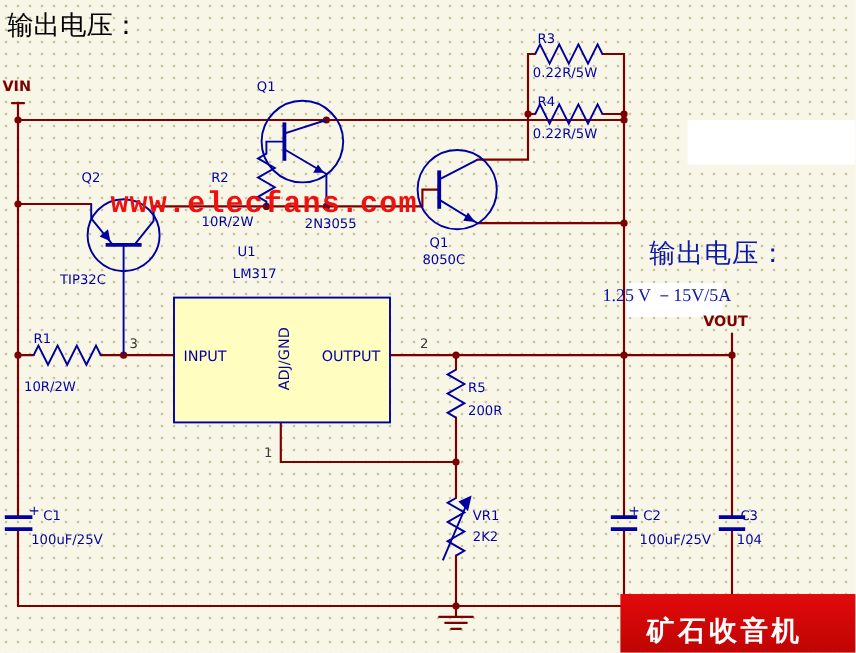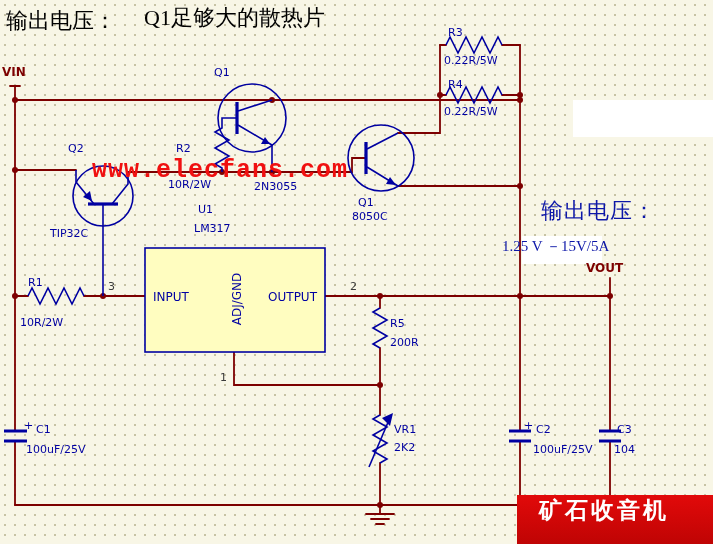--- a/index.html
+++ b/index.html
@@ -20,21 +20,21 @@
   text.lbl{font:11px "DejaVu Sans",sans-serif;fill:#0000a2;}
   text.net{font:bold 12px "DejaVu Sans",sans-serif;fill:#7d0000;}
   text.pin{font:11px "DejaVu Sans",sans-serif;fill:#3a3a3a;}
   text.ic{font:12px "DejaVu Sans",sans-serif;fill:#0000a2;}
   .bigblack{position:absolute;color:#000;font-family:"Liberation Serif",serif;font-size:22px;white-space:nowrap;}
   .bigblue{position:absolute;color:#0d17a8;font-family:"Liberation Serif",serif;font-size:22px;white-space:nowrap;}
   .watermark{position:absolute;left:92px;top:156px;color:#f01010;font-weight:bold;
     font-family:Liberation Mono, monospace;font-size:25px;letter-spacing:1px;white-space:nowrap;}
   .banner{position:absolute;left:517px;top:495px;width:196px;height:49px;
     background:linear-gradient(#e20a0a,#bf0404);color:#fff;}
-  .banner .t{font-size:23px;font-weight:bold;letter-spacing:3px;margin:0 0 0 22px;font-family:"Liberation Serif",serif;white-space:nowrap;}
+  .banner .t{font-size:23px;font-weight:bold;letter-spacing:3px;margin:15px 0 0 22px;font-family:"Liberation Serif",serif;white-space:nowrap;}
   .banner .u{font-size:13px;font-weight:bold;margin:1px 0 0 22px;font-family:"DejaVu Sans",sans-serif;white-space:nowrap;}
 </style>
 </head>
 <body>
 
 <div id="stage">
 
   <div class="whitepatch" style="left:573px;top:100px;width:140px;height:37px;"></div>
   <div class="whitepatch" style="left:522px;top:236px;width:80px;height:28px;"></div>
 
@@ -192,21 +192,20 @@
       <text class="lbl" x="198" y="213">U1</text>
       <text class="lbl" x="194" y="232">LM317</text>
 
       <text class="pin" x="108" y="290">3</text>
       <text class="pin" x="350" y="290">2</text>
       <text class="pin" x="220" y="381">1</text>
     </g>
   </svg>
 
   <div class="bigblack" style="left:6px;top:6px;">输出电压：</div>
-  <div class="bigblack" style="left:144px;top:3px;">Q1足够大的散热片</div>
 
   <div class="bigblue" style="left:541px;top:196px;letter-spacing:1px;">输出电压：</div>
   <div class="bigblue" style="left:502px;top:237px;font-size:15px;">1.25 V －15V/5A</div>
 
   <div class="watermark">www.elecfans.com</div>
 
   <div class="banner">
     <div class="t">矿石收音机</div>
   </div>
 

